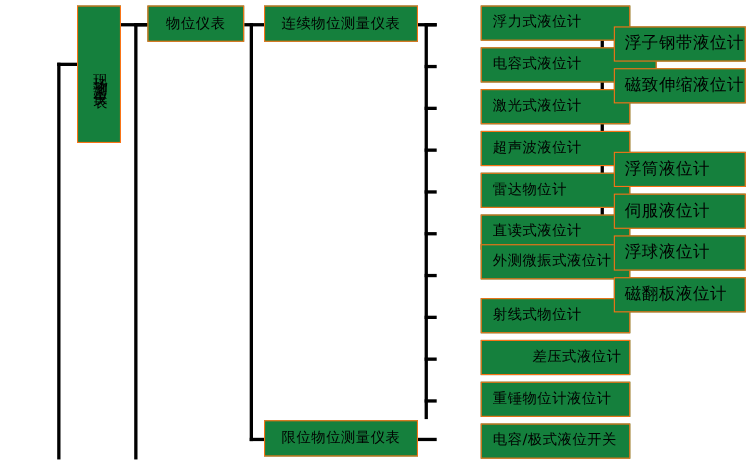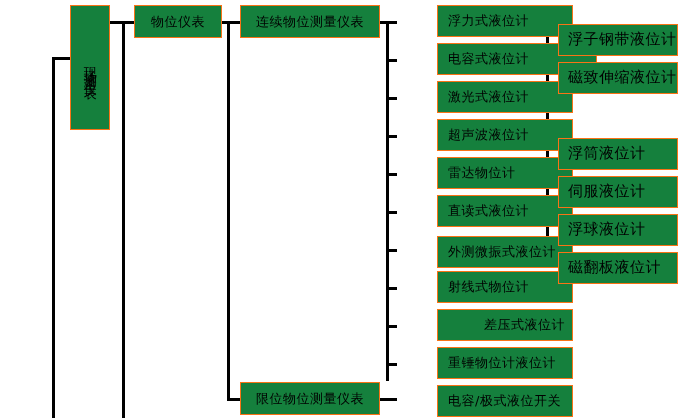--- a/index.html
+++ b/index.html
@@ -111,21 +111,21 @@
   <div class="node lvl3" style="left:240px; top:5px; width:140px; height:33px;">连续物位测量仪表</div>
 
   <div class="node lvl3" style="left:240px; top:382px; width:140px; height:33px;">限位物位测量仪表</div>
 
   <div class="node leaf" style="left:397px; top:5px; width:136px; height:32px;">浮力式液位计</div>
   <div class="node leaf" style="left:397px; top:43px; width:160px; height:32px;">电容式液位计</div>
   <div class="node leaf" style="left:397px; top:81px; width:136px; height:32px;">激光式液位计</div>
   <div class="node leaf" style="left:397px; top:119px; width:136px; height:32px;">超声波液位计</div>
   <div class="node leaf" style="left:397px; top:157px; width:136px; height:32px;">雷达物位计</div>
   <div class="node leaf" style="left:397px; top:195px; width:136px; height:32px;">直读式液位计</div>
-  <div class="node leaf" style="left:397px; top:236px; width:136px; height:32px;">外测微振式液位计</div>
+  <div class="node leaf" style="left:397px; top:222px; width:136px; height:32px;">外测微振式液位计</div>
   <div class="node leaf" style="left:397px; top:271px; width:136px; height:32px;">射线式物位计</div>
   <div class="node leaf" style="left:397px; top:309px; width:136px; height:32px;padding-left:46px;">差压式液位计</div>
   <div class="node leaf" style="left:397px; top:347px; width:136px; height:32px;">重锤物位计液位计</div>
 
   <div class="node leaf" style="left:397px; top:385px; width:136px; height:32px;">电容/极式液位开关</div>
 
   <div class="node leaf5" style="left:558px; top:5px; width:120px; height:32px;">浮子钢带液位计</div>
   <div class="node leaf5" style="left:558px; top:43px; width:120px; height:32px;">磁致伸缩液位计</div>
   <div class="node leaf5" style="left:558px; top:119px; width:120px; height:32px;">浮筒液位计</div>
   <div class="node leaf5" style="left:558px; top:157px; width:120px; height:32px;">伺服液位计</div>

